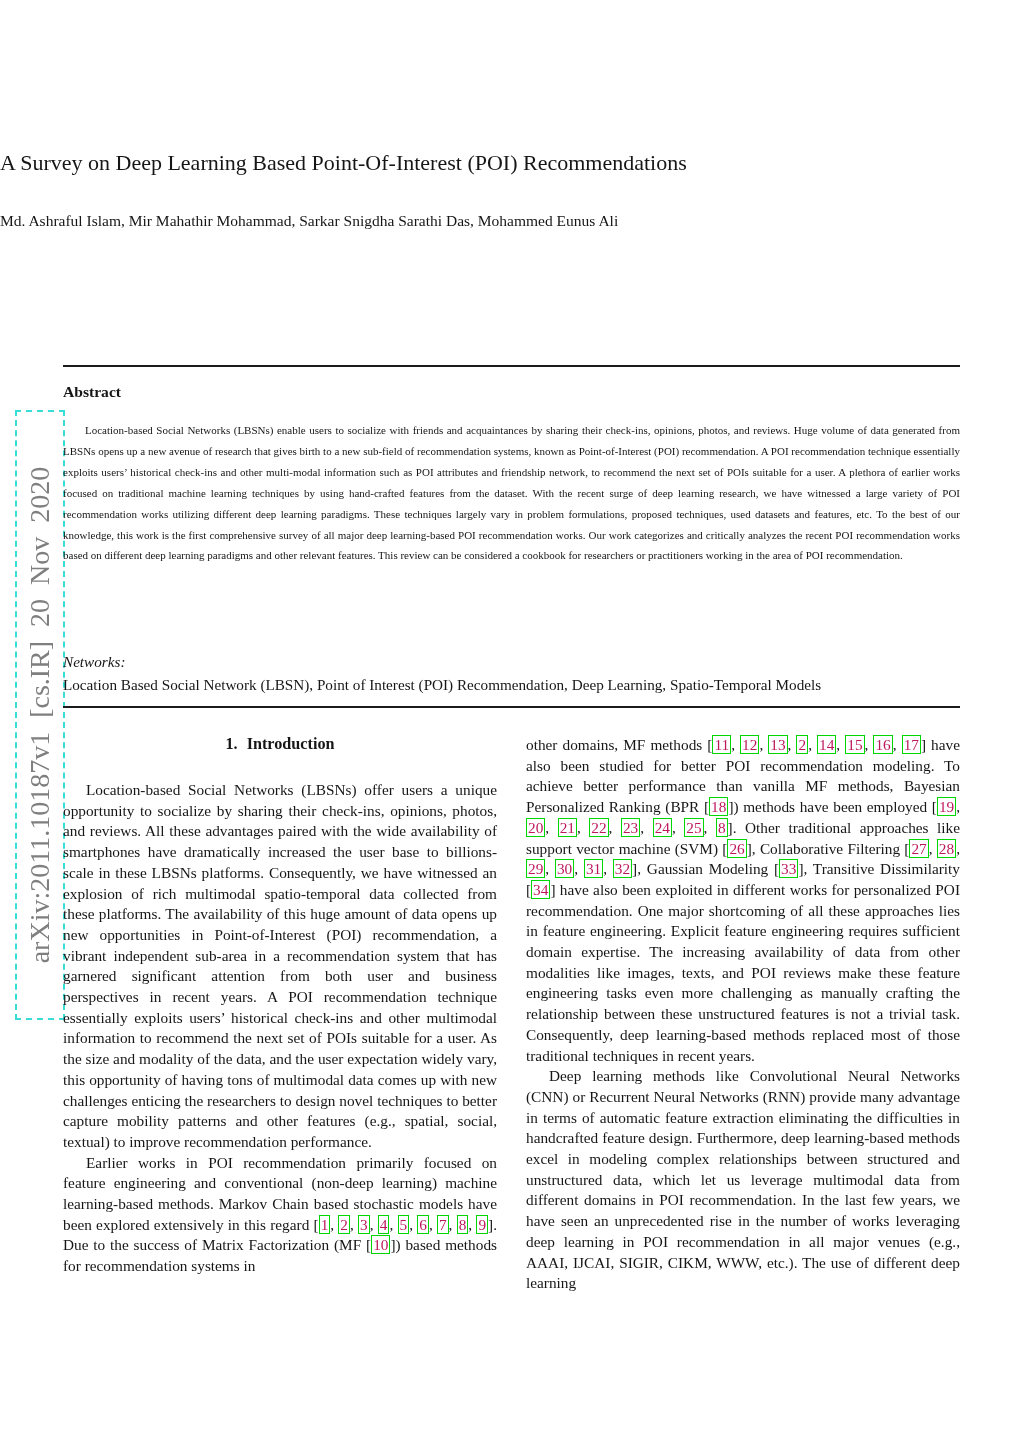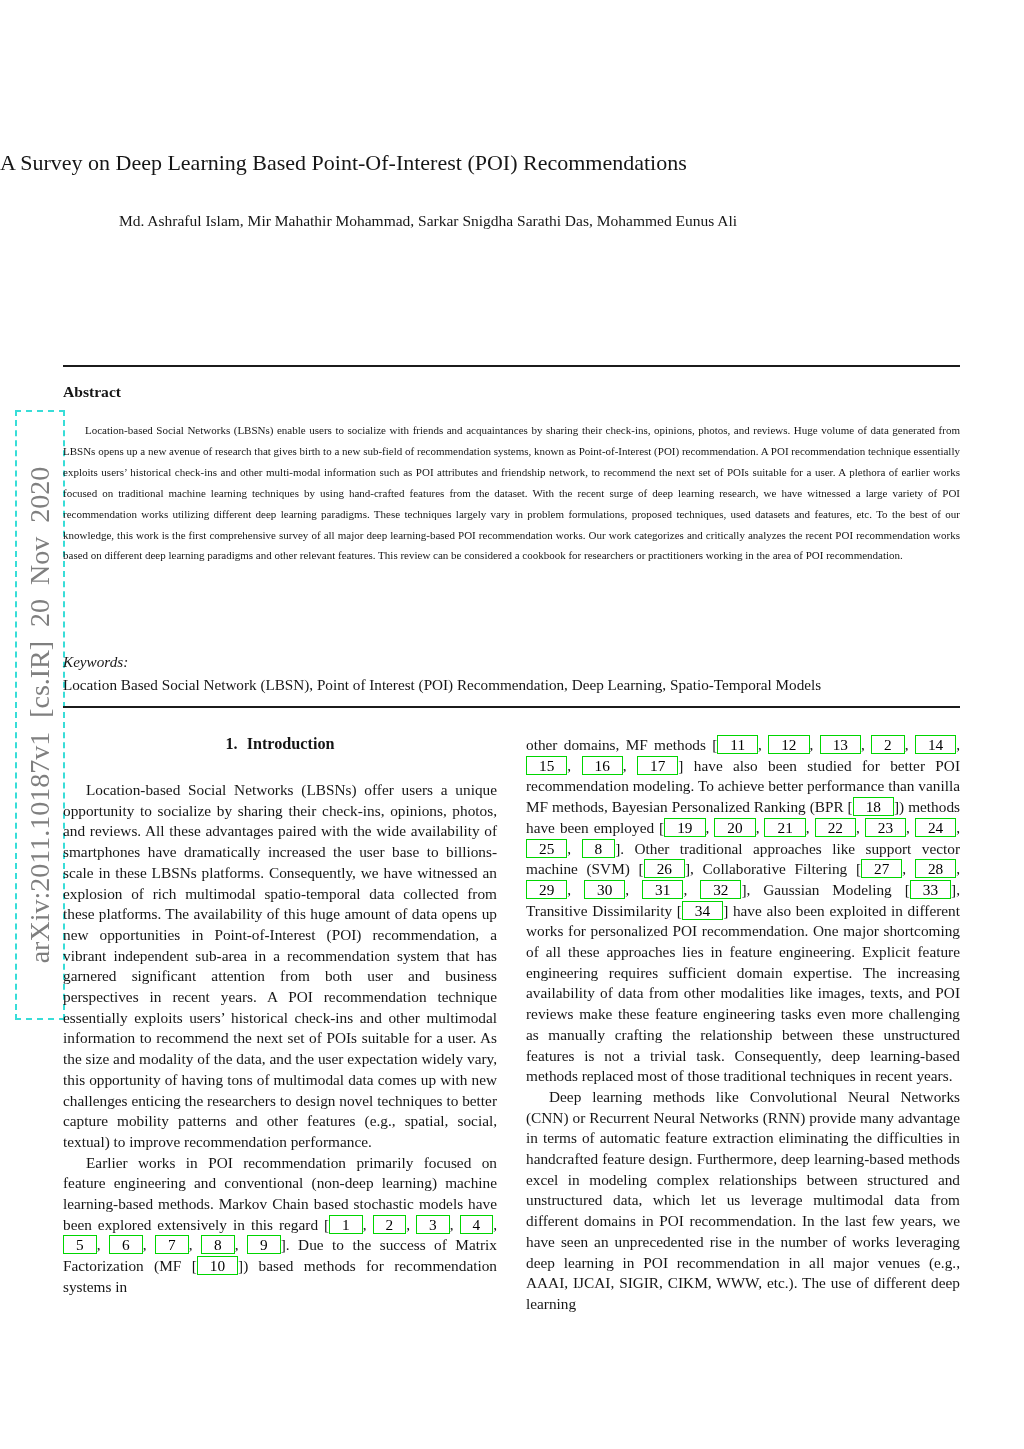--- a/index.html
+++ b/index.html
@@ -13,21 +13,21 @@
   }
   .page{position:absolute;inset:0;}
 
   
   #title{
     position:absolute;top:150px;left:0;width:1024px;
     text-align:left;font-size:22px;font-weight:normal;margin:0;
   }
   #authors{
     position:absolute;top:212px;left:0;width:856px;
-    text-align:center;font-size:15.5px;
+    text-align:left;font-size:15.5px;
   }
   #affiliation{
     position:absolute;top:241px;left:0;width:1024px;
     text-align:center;font-style:italic;font-size:12.8px;line-height:17.5px;
   }
 
   
   .rule{position:absolute;left:63px;width:897px;height:0;border-top:2px solid #1b1b1b;}
   #rule-top{top:365px;}
   #rule-bottom{top:706px;}
@@ -62,22 +62,22 @@
   }
   #section-heading .secnum{margin-right:9px;}
   .para{
     margin:0;
     font-size:15.3px;line-height:20.7px;
     text-align:justify;
   }
   .para.indent{text-indent:23px;}
   .cite{
     border:1px solid #00d600;
-    padding:0 12px;
-    color:#000000;
+    padding:0 1px;
+    color:#be185d;
   }
 
   
   #arxiv-stamp{
     position:absolute;left:15px;top:410px;width:46px;height:606px;
     border:2px dashed #38ddd8;
   }
   #stamp-text{
     position:absolute;left:0;top:0;width:606px;height:46px;line-height:46px;
     transform-origin:0 0;
@@ -98,21 +98,21 @@
   <h1 id="title">A Survey on Deep Learning Based Point-Of-Interest (POI) Recommendations</h1>
 
   <div id="authors">Md. Ashraful Islam, Mir Mahathir Mohammad, Sarkar Snigdha Sarathi Das, Mohammed Eunus Ali</div>
 
 
   <div id="rule-top" class="rule"></div>
 
   <div id="abstract-heading">Abstract</div>
   <div id="abstract-text">Location-based Social Networks (LBSNs) enable users to socialize with friends and acquaintances by sharing their check-ins, opinions, photos, and reviews. Huge volume of data generated from LBSNs opens up a new avenue of research that gives birth to a new sub-field of recommendation systems, known as Point-of-Interest (POI) recommendation. A POI recommendation technique essentially exploits users’ historical check-ins and other multi-modal information such as POI attributes and friendship network, to recommend the next set of POIs suitable for a user. A plethora of earlier works focused on traditional machine learning techniques by using hand-crafted features from the dataset. With the recent surge of deep learning research, we have witnessed a large variety of POI recommendation works utilizing different deep learning paradigms. These techniques largely vary in problem formulations, proposed techniques, used datasets and features, etc. To the best of our knowledge, this work is the first comprehensive survey of all major deep learning-based POI recommendation works. Our work categorizes and critically analyzes the recent POI recommendation works based on different deep learning paradigms and other relevant features. This review can be considered a cookbook for researchers or practitioners working in the area of POI recommendation.</div>
 
-  <div id="keywords-heading">Keywords:</div>
+  <div id="keywords-heading">Networks:</div>
   <div id="keywords-text">Location Based Social Network (LBSN), Point of Interest (POI) Recommendation, Deep Learning, Spatio-Temporal Models</div>
 
   <div id="rule-bottom" class="rule"></div>
 
   <div id="columns">
     <div class="col">
       <h2 id="section-heading"><span class="secnum">1.</span><span>Introduction</span></h2>
       <div>
           <p class="para indent">Location-based Social Networks (LBSNs) offer users a unique opportunity to socialize by sharing their check-ins, opinions, photos, and reviews. All these advantages paired with the wide availability of smartphones have dramatically increased the user base to billions-scale in these LBSNs platforms. Consequently, we have witnessed an explosion of rich multimodal spatio-temporal data collected from these platforms. The availability of this huge amount of data opens up new opportunities in Point-of-Interest (POI) recommendation, a vibrant independent sub-area in a recommendation system that has garnered significant attention from both user and business perspectives in recent years. A POI recommendation technique essentially exploits users’ historical check-ins and other multimodal information to recommend the next set of POIs suitable for a user. As the size and modality of the data, and the user expectation widely vary, this opportunity of having tons of multimodal data comes up with new challenges enticing the researchers to design novel techniques to better capture mobility patterns and other features (e.g., spatial, social, textual) to improve recommendation performance.</p>
           <p class="para indent">Earlier works in POI recommendation primarily focused on feature engineering and conventional (non-deep learning) machine learning-based methods. Markov Chain based stochastic models have been explored extensively in this regard [<span class="cite">1</span>, <span class="cite">2</span>, <span class="cite">3</span>, <span class="cite">4</span>, <span class="cite">5</span>, <span class="cite">6</span>, <span class="cite">7</span>, <span class="cite">8</span>, <span class="cite">9</span>]. Due to the success of Matrix Factorization (MF [<span class="cite">10</span>]) based methods for recommendation systems in</p>

